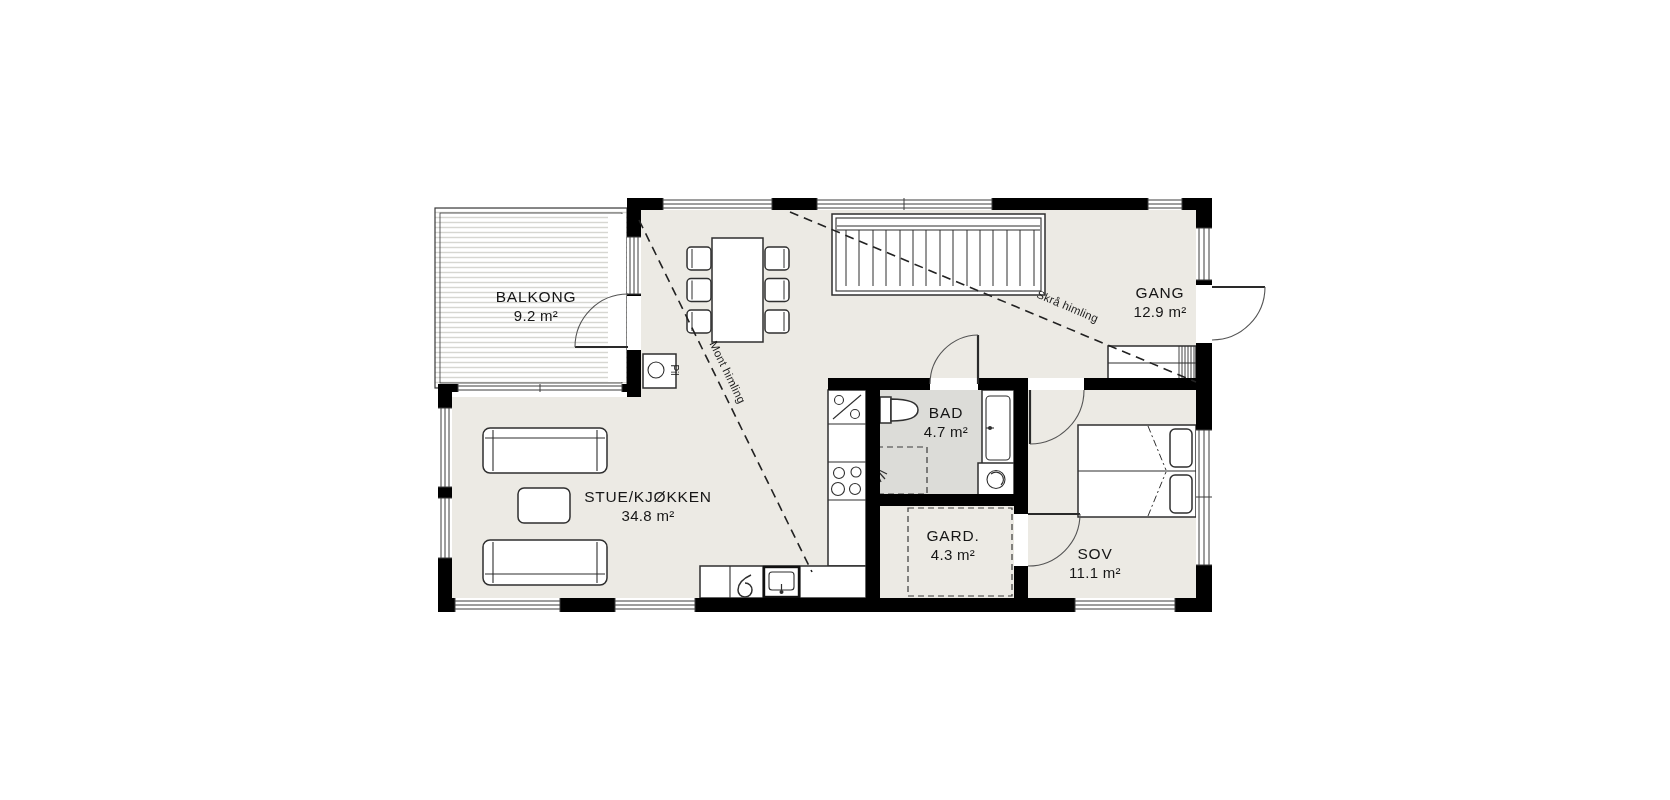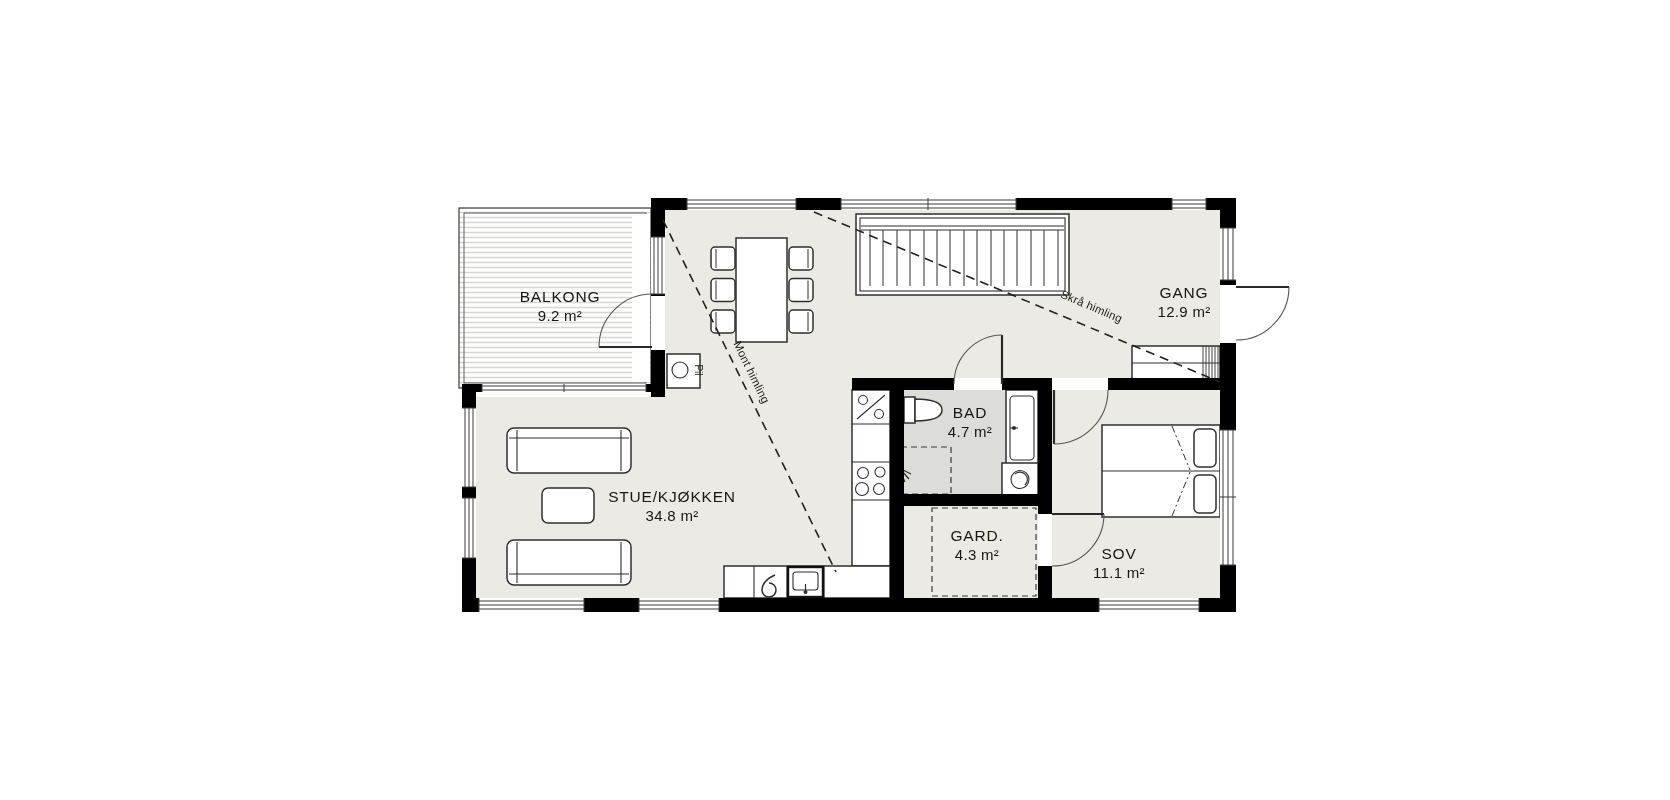--- a/index.html
+++ b/index.html
@@ -1,16 +1,16 @@
 <!DOCTYPE html>
 <html><head>
 <meta charset="utf-8">
 <style>
   html,body{margin:0;padding:0;background:#ffffff;}
-  #canvas{position:relative;width:1470px;height:800px;background:#ffffff;overflow:hidden;padding-left:24px;}
+  #canvas{position:relative;width:1470px;height:800px;background:#ffffff;overflow:hidden;}
   svg{display:block;}
   text{font-family:"Liberation Sans", sans-serif;fill:#161616;}
   .room-name{font-size:15.5px;letter-spacing:0.8px;}
   .room-area{font-size:15px;letter-spacing:0.3px;}
   .annot{font-size:11.5px;letter-spacing:0.2px;fill:#1d1d1d;}
   .pil-label{font-size:10px;fill:#1d1d1d;}
   .wall{fill:#000000;}
   .furn{stroke:#2f2f2f;stroke-width:1.5;fill:#ffffff;}
   .furnline{stroke:#2f2f2f;stroke-width:1.1;fill:none;}
   .glz{stroke:#3c3c3c;stroke-width:1;fill:none;}

